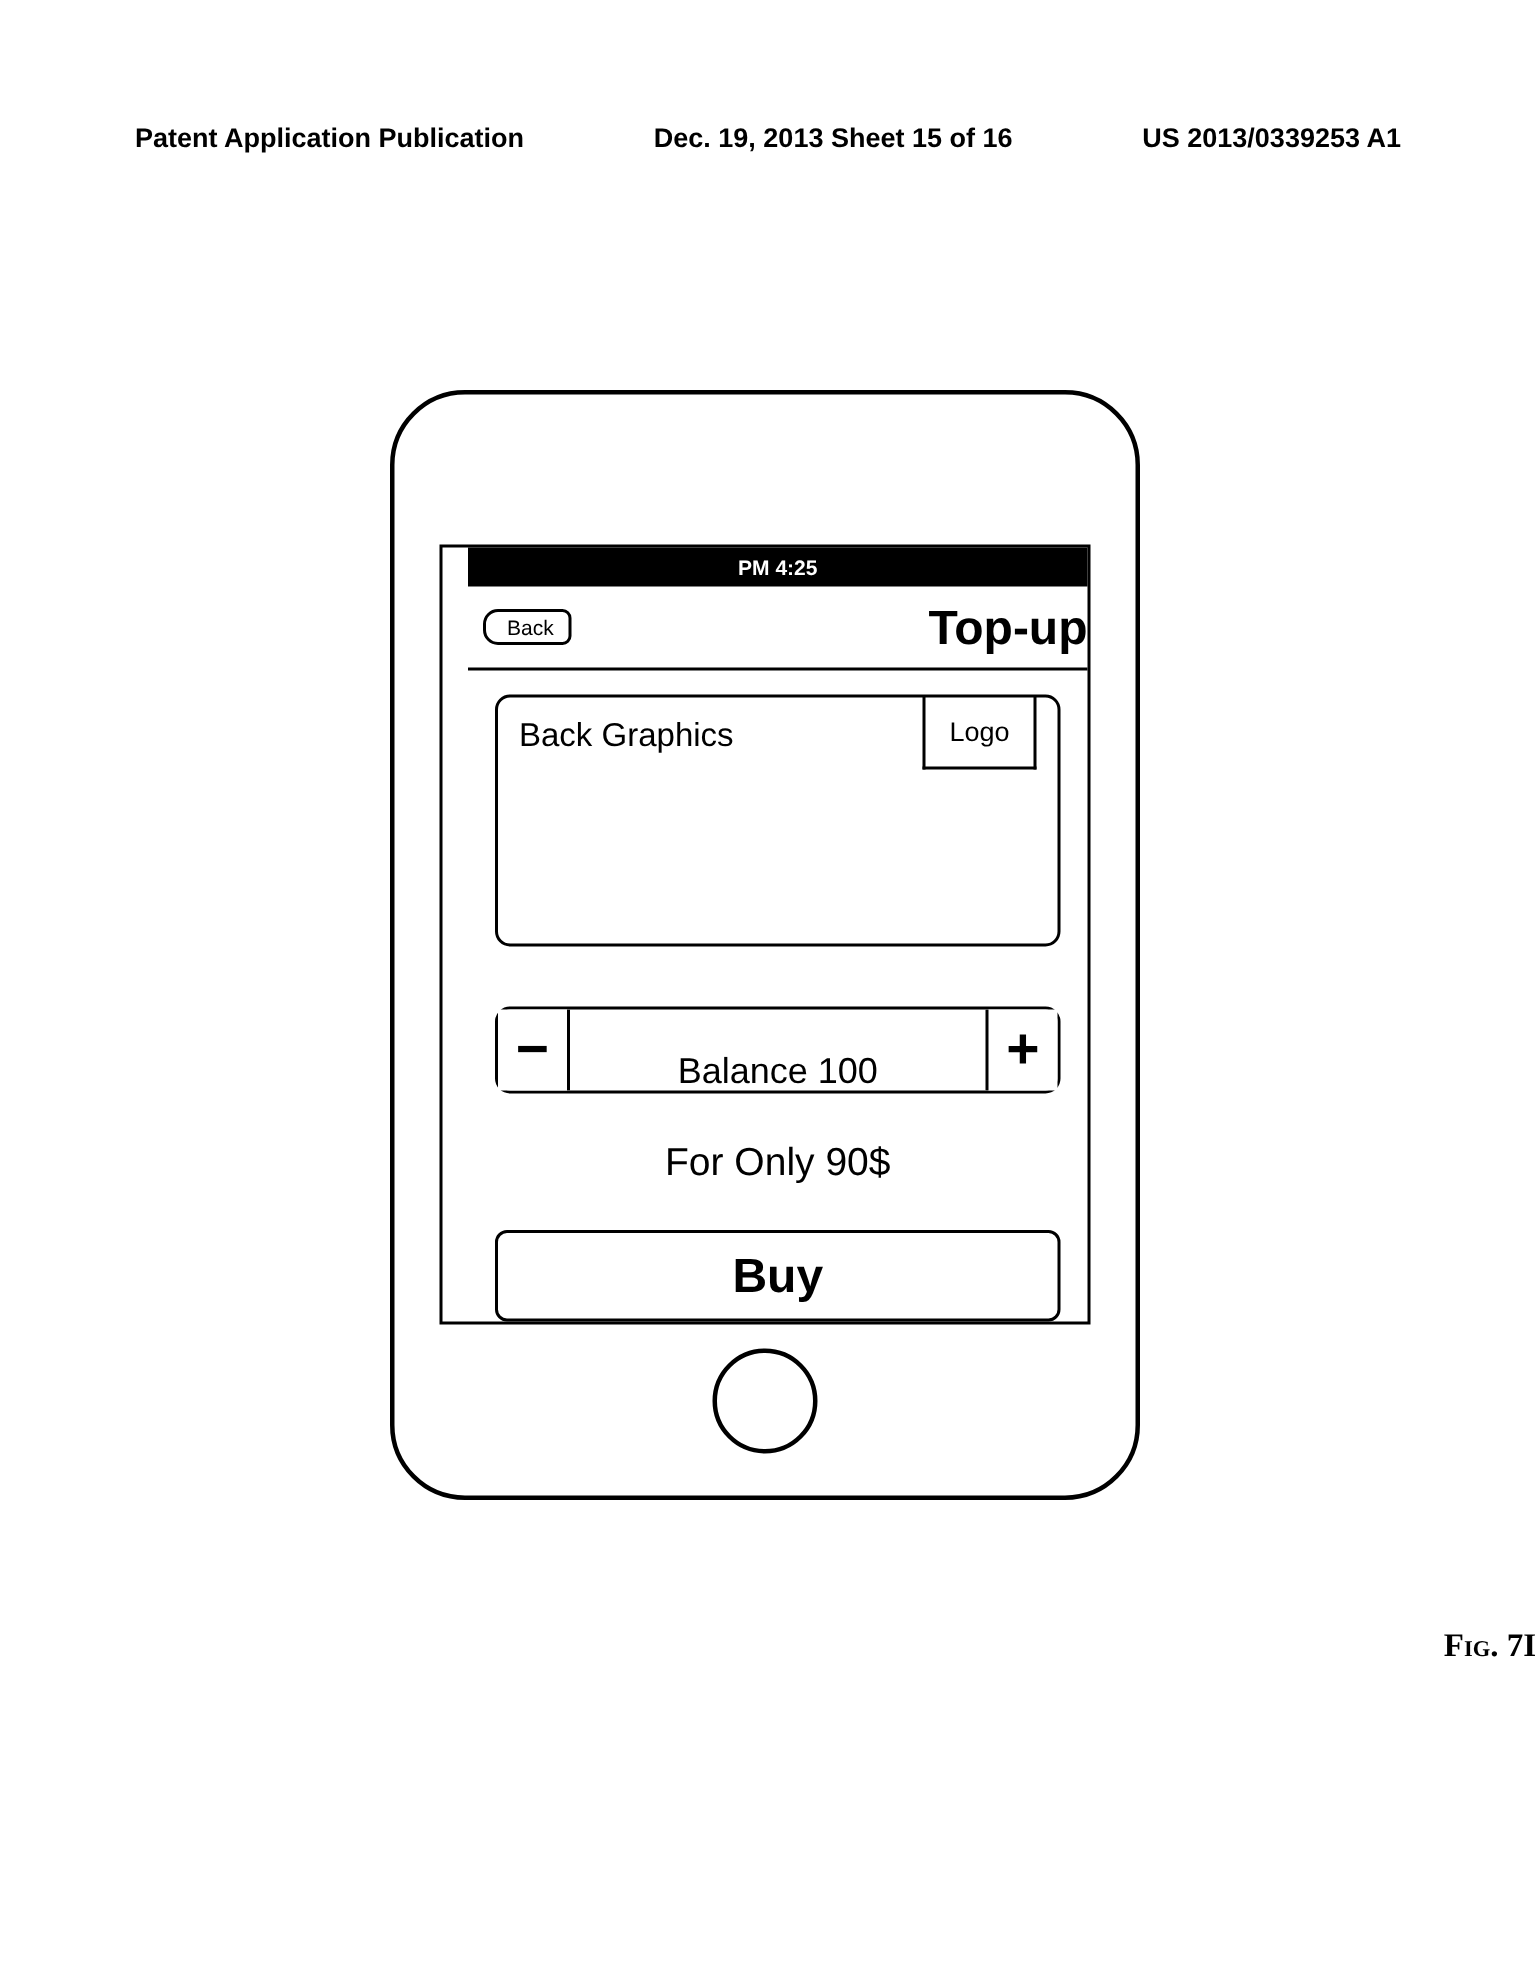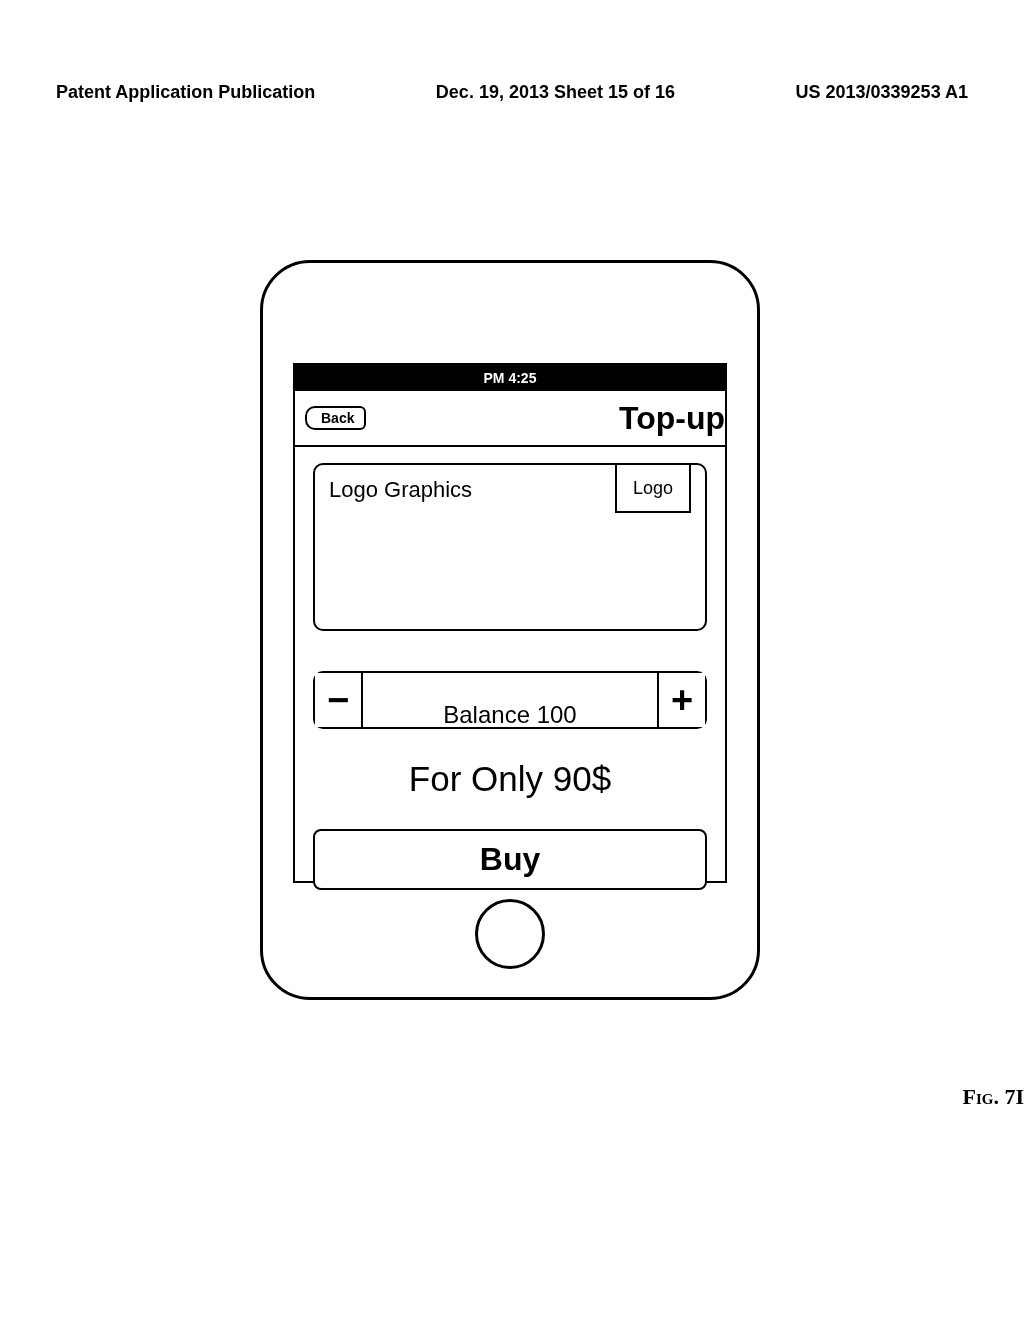--- a/index.html
+++ b/index.html
@@ -14,21 +14,21 @@
       font-family: Arial, Helvetica, sans-serif;
       position: relative;
     }
     .header-row {
       position: absolute;
       top: 82px;
       left: 0;
       right: 0;
       display: flex;
       justify-content: space-between;
-      padding: 0 56px;
+      padding: 0 90px;
       font-size: 18px;
       font-weight: bold;
     }
     .device {
       position: absolute;
       left: 260px;
       top: 260px;
       width: 500px;
       height: 740px;
       border: 3px solid #000;
@@ -36,41 +36,42 @@
       background: #fff;
     }
     .screen {
       position: absolute;
       left: 30px;
       top: 100px;
       right: 30px;
       height: 520px;
       border: 2px solid #000;
       background: #fff;
+      padding-left: 17px;
     }
     .status-bar {
       height: 26px;
       background: #000;
       color: #fff;
       text-align: center;
       font-size: 14px;
       line-height: 26px;
       font-weight: bold;
     }
     .nav-bar {
       position: relative;
       height: 56px;
       border-bottom: 2px solid #000;
       display: flex;
       align-items: center;
     }
     .back-btn {
       margin-left: 10px;
       font-size: 14px;
-      font-weight: bold;
+      font-weight: normal;
       padding: 2px 10px 2px 14px;
       border: 2px solid #000;
       border-radius: 10px 6px 6px 10px;
       position: relative;
       background: #fff;
       cursor: pointer;
     }
     .nav-title {
       position: absolute;
       left: 0;
@@ -129,21 +130,21 @@
     .balance-text {
       flex: 1;
       display: flex;
       align-items: center;
       justify-content: center;
       font-size: 24px;
       margin-top: 30px;
     }
     .price-label {
       text-align: center;
-      font-size: 35px;
+      font-size: 26px;
       margin-top: 30px;
     }
     .buy-btn {
       margin: 30px 0 0 0;
       width: 100%;
       border: 2px solid #000;
       border-radius: 8px;
       background: #fff;
       font-size: 32px;
       font-weight: bold;
@@ -191,21 +192,21 @@
       <span>PM 4:25</span>
     </div>
     <div class="nav-bar">
       <div class="back-btn">
         <span>Back</span>
       </div>
       <div class="nav-title">Top-up</div>
     </div>
     <div class="content">
       <div class="card-graphic">
-        <span class="card-label">Logo Graphics</span>
+        <span class="card-label">Back Graphics</span>
         <div class="logo-box">
           <span>Logo</span>
         </div>
       </div>
       <div class="balance-row">
         <div class="stepper minus">
           <span>−</span>
         </div>
         <div class="balance-text">Balance 100</div>
         <div class="stepper plus">

